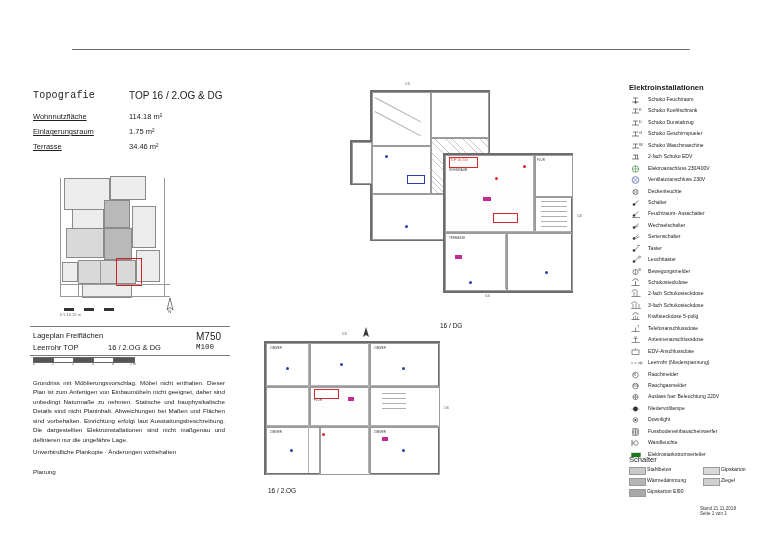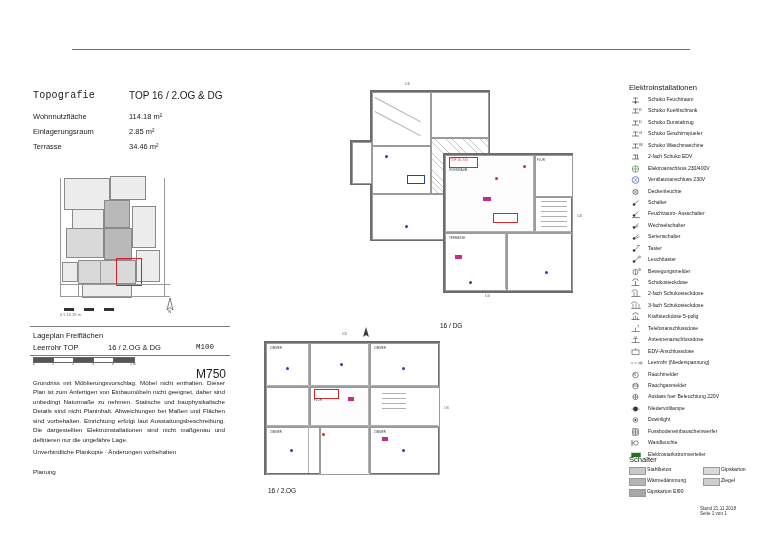--- a/index.html
+++ b/index.html
@@ -10,21 +10,21 @@
   }
   .sheet{position:absolute;inset:0;}
 
   
   .top-rule{position:absolute;left:72px;top:49px;width:618px;height:1px;background:#6f6f6f;}
 
   
   .topo-title{position:absolute;left:33px;top:90px;font-size:10px;letter-spacing:.2px;font-family:Liberation Mono, monospace;}
   .topo-sub{position:absolute;left:129px;top:90px;font-size:10px;}
   .kv{position:absolute;font-size:7.5px;color:#222;}
-  .kv .k{position:absolute;left:0;white-space:nowrap;}
+  .kv .k{position:absolute;left:0;white-space:nowrap;text-decoration:underline;}
   .kv .v{position:absolute;left:96px;width:52px;text-align:left;white-space:nowrap;}
   .row1{left:33px;top:112px;width:160px;height:10px;}
   .row2{left:33px;top:127px;width:160px;height:10px;}
   .row3{left:33px;top:142px;width:160px;height:10px;}
 
   
   .siteplan{position:absolute;left:60px;top:176px;width:110px;height:130px;}
   .sp-fill{position:absolute;background:#d9d9d9;border:.5px solid #8a8a8a;}
   .sp-fill.dark{background:#b9b9b9;}
   .sp-fill.light{background:#ececec;}
@@ -33,21 +33,21 @@
   .sp-scalebar{position:absolute;left:64px;top:308px;width:60px;height:4px;}
   .sp-scalebar i{position:absolute;top:0;height:3px;width:10px;background:#333;}
   .sp-scale-txt{position:absolute;left:60px;top:313px;font-size:3.6px;color:#555;letter-spacing:.2px;}
   .northarrow{position:absolute;left:163px;top:297px;font-size:9px;color:#333;}
 
   
   .legendbox{position:absolute;left:30px;top:326px;width:200px;height:28px;border-top:.7px solid #7b7b7b;border-bottom:.7px solid #7b7b7b;}
   .lb-l1{position:absolute;left:33px;top:331px;font-size:7.5px;}
   .lb-l2{position:absolute;left:33px;top:343px;font-size:7.5px;}
   .lb-t1{position:absolute;left:108px;top:343px;font-size:7.5px;}
-  .lb-r1{position:absolute;left:196px;top:331px;font-size:12px;margin-top:36px;}
+  .lb-r1{position:absolute;left:196px;top:331px;font-size:10px;}
   .lb-r2{position:absolute;left:196px;top:343px;font-size:7.5px;font-family:Liberation Mono, monospace;}
 
   .ruler{position:absolute;left:33px;top:357px;width:120px;height:9px;}
   .ruler .seg{position:absolute;top:0;height:4px;border:.4px solid #666;}
   .ruler .tick{position:absolute;top:4.5px;font-size:3.6px;color:#555;}
 
   .bodytext{position:absolute;left:33px;top:378px;width:192px;font-size:6.2px;line-height:1.52;color:#222;text-align:justify;}
   .note2{position:absolute;left:33px;top:448px;width:200px;font-size:6.2px;color:#222;}
   .planung{position:absolute;left:33px;top:468px;font-size:6.2px;color:#222;}
 
@@ -72,21 +72,21 @@
   .plan .blue{position:absolute;background:#2b3ea8;}
   .plan .bluebox{position:absolute;border:.5px solid #2b3ea8;color:#2b3ea8;font-size:3px;line-height:1;}
   .plan .red{position:absolute;background:#d62828;}
   .plan .redbox{position:absolute;border:.6px solid #d62828;color:#d62828;font-size:3px;line-height:1.05;padding:.5px;}
   .plan .magenta{position:absolute;background:#c42b8e;}
   .plan .lbl{position:absolute;font-size:3px;color:#444;line-height:1;white-space:nowrap;}
   .plan .dim{position:absolute;font-size:2.6px;color:#555;white-space:nowrap;}
   .plan-caption{position:absolute;font-size:6.5px;color:#111;}
 
   
-  .leg-title{position:absolute;left:629px;top:83px;font-size:7.6px;font-weight:400;}
+  .leg-title{position:absolute;left:629px;top:83px;font-size:7.6px;font-weight:700;}
   .leg-list{position:absolute;left:629px;top:94px;width:140px;}
   .leg-item{position:relative;height:11.45px;}
   .leg-sym{position:absolute;left:0;top:0;width:16px;height:11px;}
   .leg-txt{position:absolute;left:19px;top:2px;font-size:5.1px;color:#222;white-space:nowrap;}
   .leg-sym svg{display:block;}
 
   .bau-title{position:absolute;left:629px;top:455px;font-size:7.6px;}
   .bau-grid{position:absolute;left:629px;top:466px;width:145px;}
   .bau-row{position:relative;height:11px;}
   .sw{position:absolute;width:15px;height:6px;top:1px;border:.4px solid #9a9a9a;}
@@ -107,21 +107,21 @@
 
   <div class="topo-title">Topografie</div>
   <div class="topo-sub">TOP 16 / 2.OG &amp; DG</div>
 
   <div class="kv row1">
     <span class="k">Wohnnutzfläche</span>
     <span class="v">114.18 m²</span>
   </div>
   <div class="kv row2">
     <span class="k">Einlagerungsraum</span>
-    <span class="v">2.85 m²</span>
+    <span class="v">1.75 m²</span>
   </div>
   <div class="kv row3">
     <span class="k">Terrasse</span>
     <span class="v">34.46 m²</span>
   </div>
 
   <div class="siteplan">
     <div class="sp-fill light" style="left:4px;top:2px;width:44px;height:30px;"></div>
     <div class="sp-fill light" style="left:50px;top:0px;width:34px;height:22px;"></div>
     <div class="sp-fill light" style="left:12px;top:33px;width:30px;height:18px;"></div>

